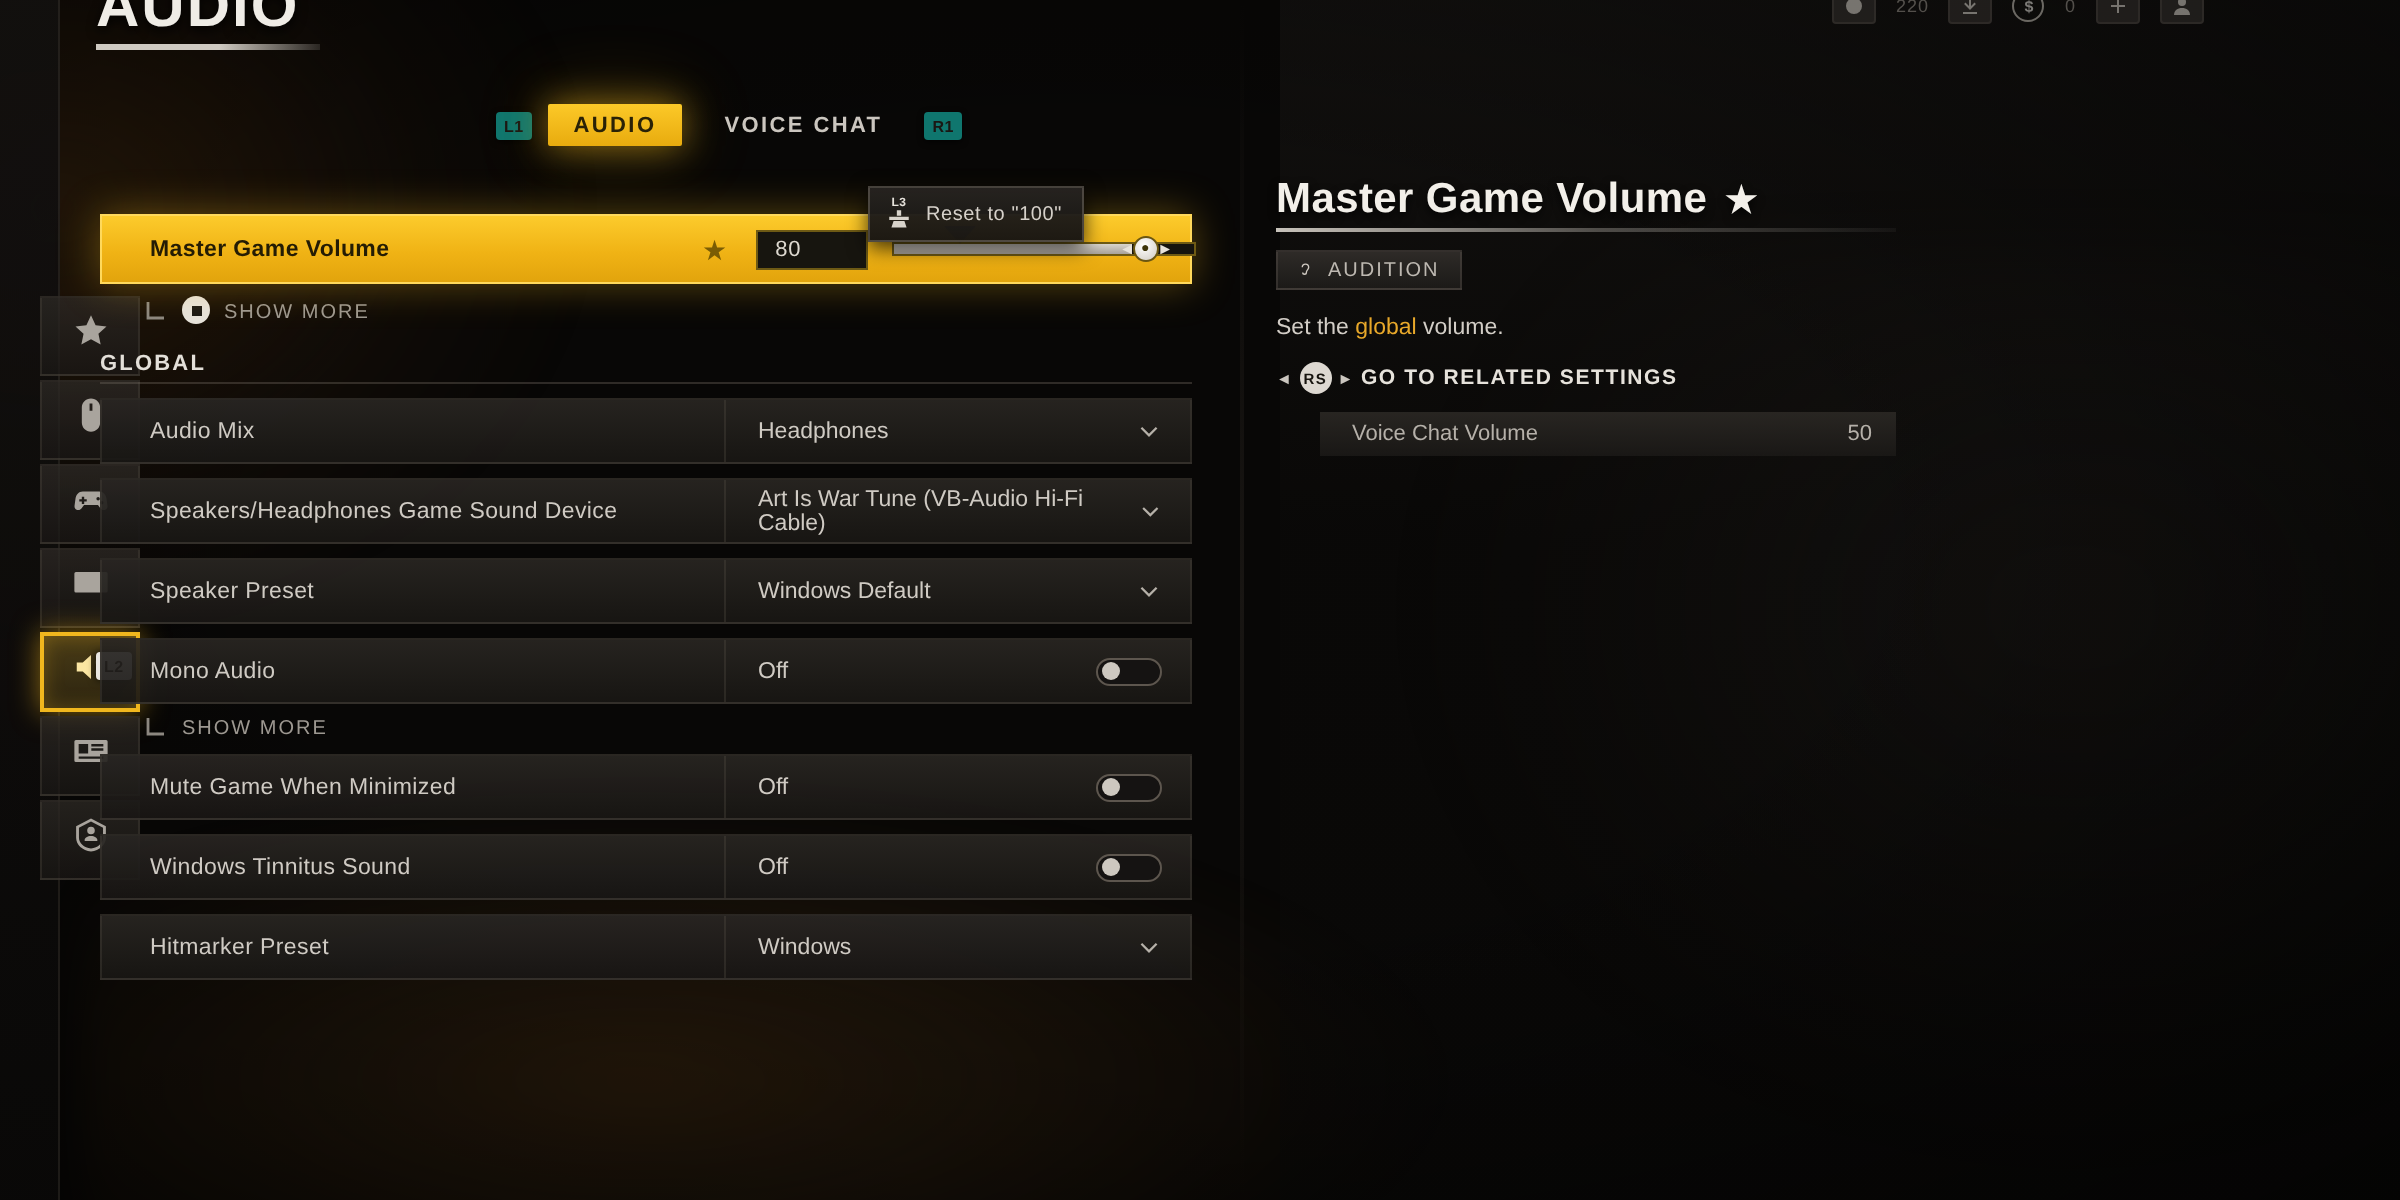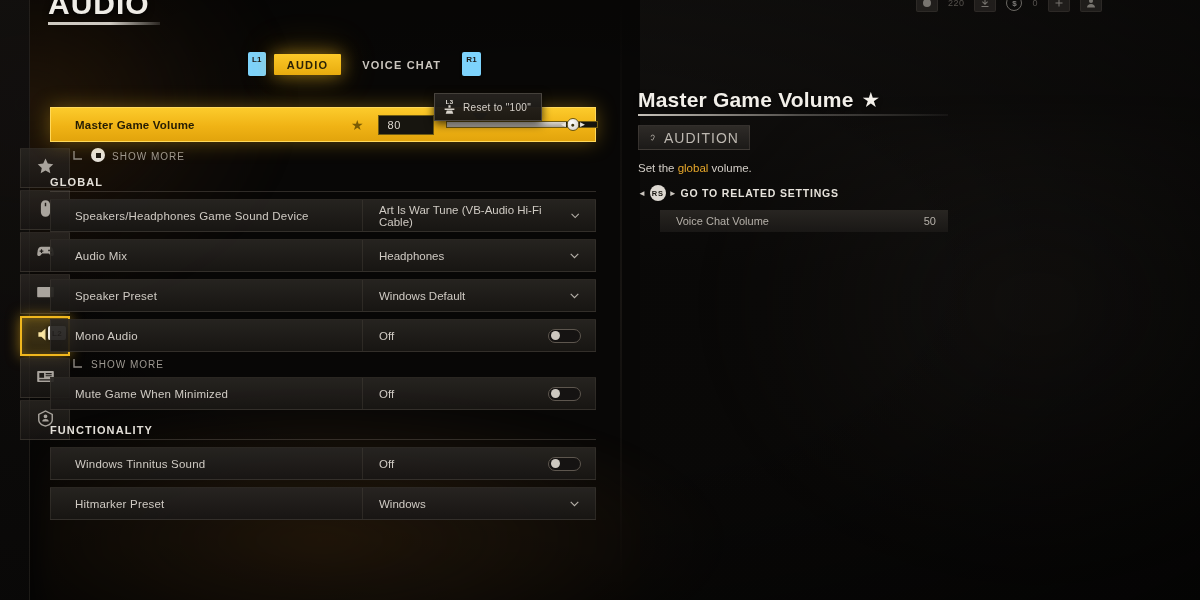--- a/index.html
+++ b/index.html
@@ -94,23 +94,23 @@
   .hud-txt { font-size:9px; color:#8d8881; letter-spacing:.5px; }
   .hud-circle {
     width:16px;height:16px;border-radius:50%;
     border:1.5px solid #b9b4ac; display:flex;align-items:center;justify-content:center;
     font-size:8px;color:#d8d5d0;font-weight:bold;
   }
 
   
   #tabs { position:absolute; left:248px; top:52px; display:flex; align-items:center; gap:8px; z-index:6; }
   .bumper {
-    background:#7dd3fc; color:#1a1714;
+    background:#0f766e; color:#1a1714;
     font-size:8px; font-weight:bold; letter-spacing:.2px;
-    padding:3px 4px 12px 4px; border-radius:2px;
+    padding:3px 4px 2px 4px; border-radius:2px;
     box-shadow:0 1px 3px rgba(0,0,0,.7);
   }
   .tab {
     font-size:11px; font-weight:bold; letter-spacing:1.2px;
     color:#cbc6bf; padding:5px 13px 4px 13px;
   }
   .tab.active {
     background: linear-gradient(180deg, #fcc928, #e8ab0e);
     color:#2a2206;
     box-shadow: 0 0 18px rgba(250,190,30,.55), 0 0 40px rgba(250,190,30,.22);
@@ -232,21 +232,21 @@
   .detail-title .star { font-size:18px; color:#f3f0ea; }
   .detail-underline {
     margin-top:2px; height:2px; width:310px;
     background: linear-gradient(90deg, #c8c3bb 0%, rgba(200,195,187,.35) 52%, rgba(200,195,187,.05) 100%);
   }
   .audition {
     margin-top:9px; display:inline-flex; align-items:center; gap:6px;
     background: linear-gradient(180deg, rgba(52,48,44,.85), rgba(30,28,26,.85));
     border:1px solid rgba(98,90,82,.35);
     padding:4px 10px 3px 8px;
-    font-size:14px; letter-spacing:1px; color:#bdb8b1;
+    font-size:10px; letter-spacing:1px; color:#bdb8b1;
   }
   .audition svg { width:11px; height:11px; fill:none; stroke:#cfc9c1; stroke-width:1.5px; }
   .detail-desc { margin-top:12px; font-size:11.5px; color:#d2cdc6; }
   .detail-desc .hl { color:#e8a82a; }
   .related-head {
     margin-top:11px; display:flex; align-items:center; gap:3px;
     font-size:10.5px; font-weight:bold; letter-spacing:.8px; color:#e6e2db;
   }
   .rs-icon {
     width:16px;height:16px;border-radius:50%;
@@ -400,40 +400,40 @@
       </svg>
     <span class="btn-circle">
         <i></i>
       </span>
     <span>SHOW MORE</span>
   </div>
 
   <div class="section-head">GLOBAL</div>
 
   <div class="row">
+    <div class="lbl">Audio Mix</div>
+    <div class="val">
+      <span>Headphones</span>
+      <svg class="chev" viewBox="0 0 24 24">
+          <path d="M5 9l7 7 7-7"></path>
+        </svg>
+    </div>
+  </div>
+
+  <div class="row">
     <div class="lbl">Speakers/Headphones Game Sound Device</div>
     <div class="val">
       <span>Art Is War Tune (VB-Audio Hi-Fi Cable)</span>
       <svg class="chev" viewBox="0 0 24 24">
           <path d="M5 9l7 7 7-7"></path>
         </svg>
     </div>
   </div>
 
   <div class="row">
-    <div class="lbl">Audio Mix</div>
-    <div class="val">
-      <span>Headphones</span>
-      <svg class="chev" viewBox="0 0 24 24">
-          <path d="M5 9l7 7 7-7"></path>
-        </svg>
-    </div>
-  </div>
-
-  <div class="row">
     <div class="lbl">Speaker Preset</div>
     <div class="val">
       <span>Windows Default</span>
       <svg class="chev" viewBox="0 0 24 24">
           <path d="M5 9l7 7 7-7"></path>
         </svg>
     </div>
   </div>
 
   <div class="row">
@@ -456,21 +456,20 @@
   <div class="row">
     <div class="lbl">Mute Game When Minimized</div>
     <div class="val">
       <span>Off</span>
       <div class="toggle">
           <span class="knob"></span>
         </div>
     </div>
   </div>
 
-  <div class="section-head">FUNCTIONALITY</div>
 
   <div class="row">
     <div class="lbl">Windows Tinnitus Sound</div>
     <div class="val">
       <span>Off</span>
       <div class="toggle">
           <span class="knob"></span>
         </div>
     </div>
   </div>

